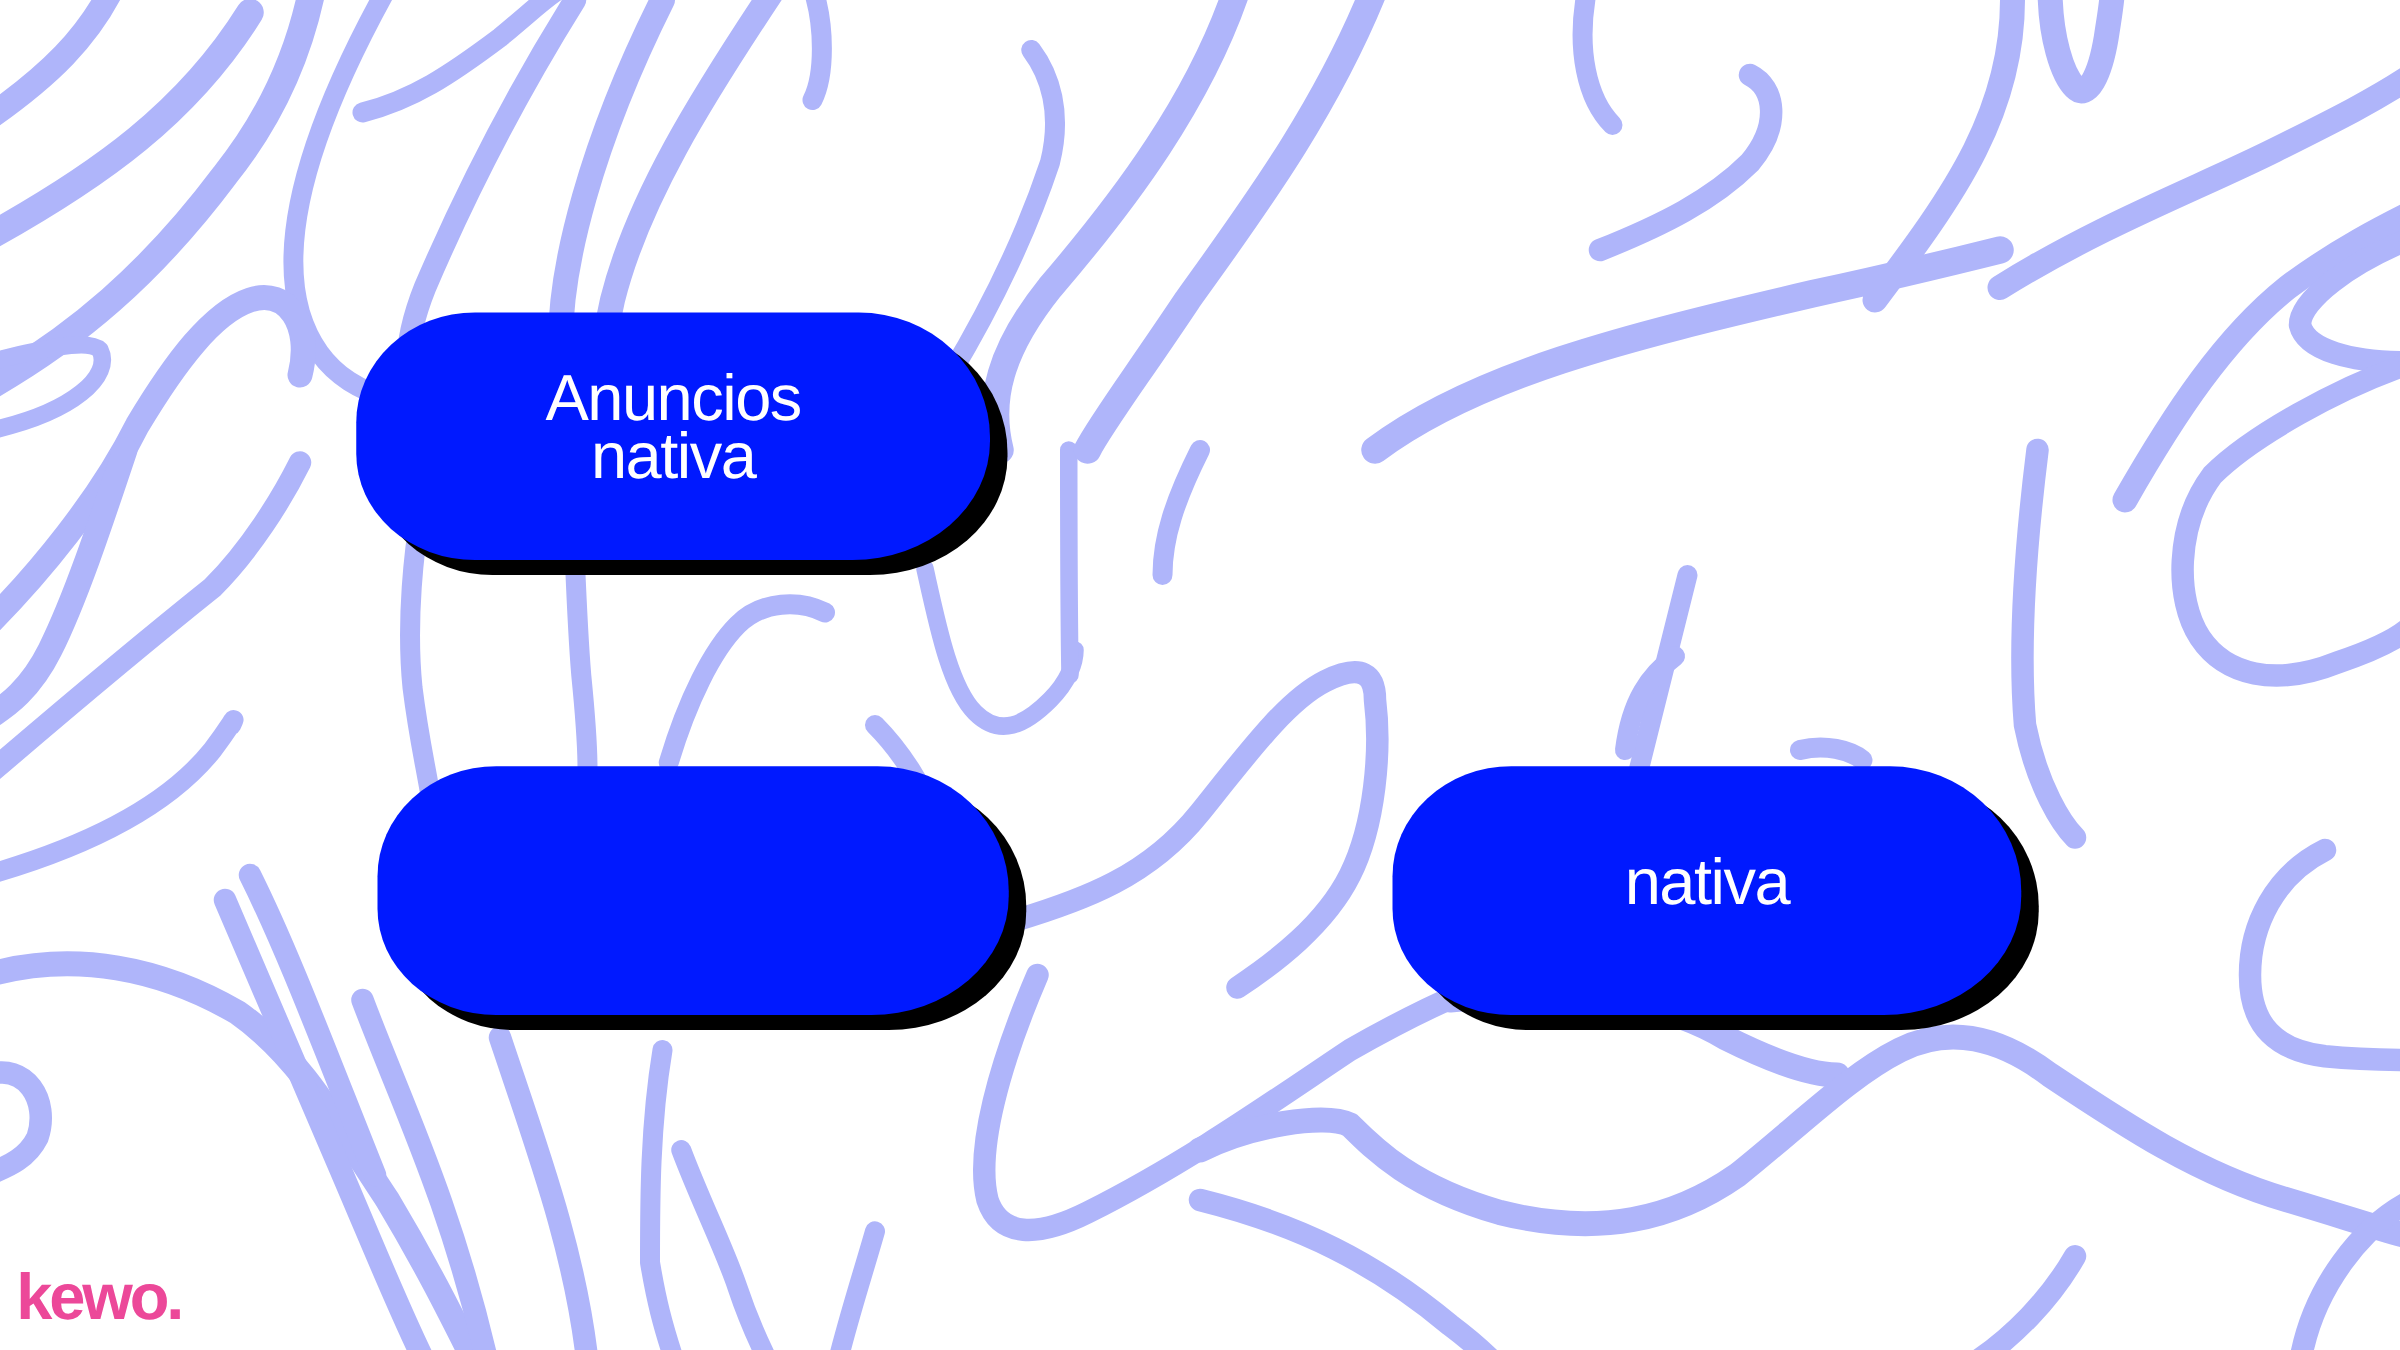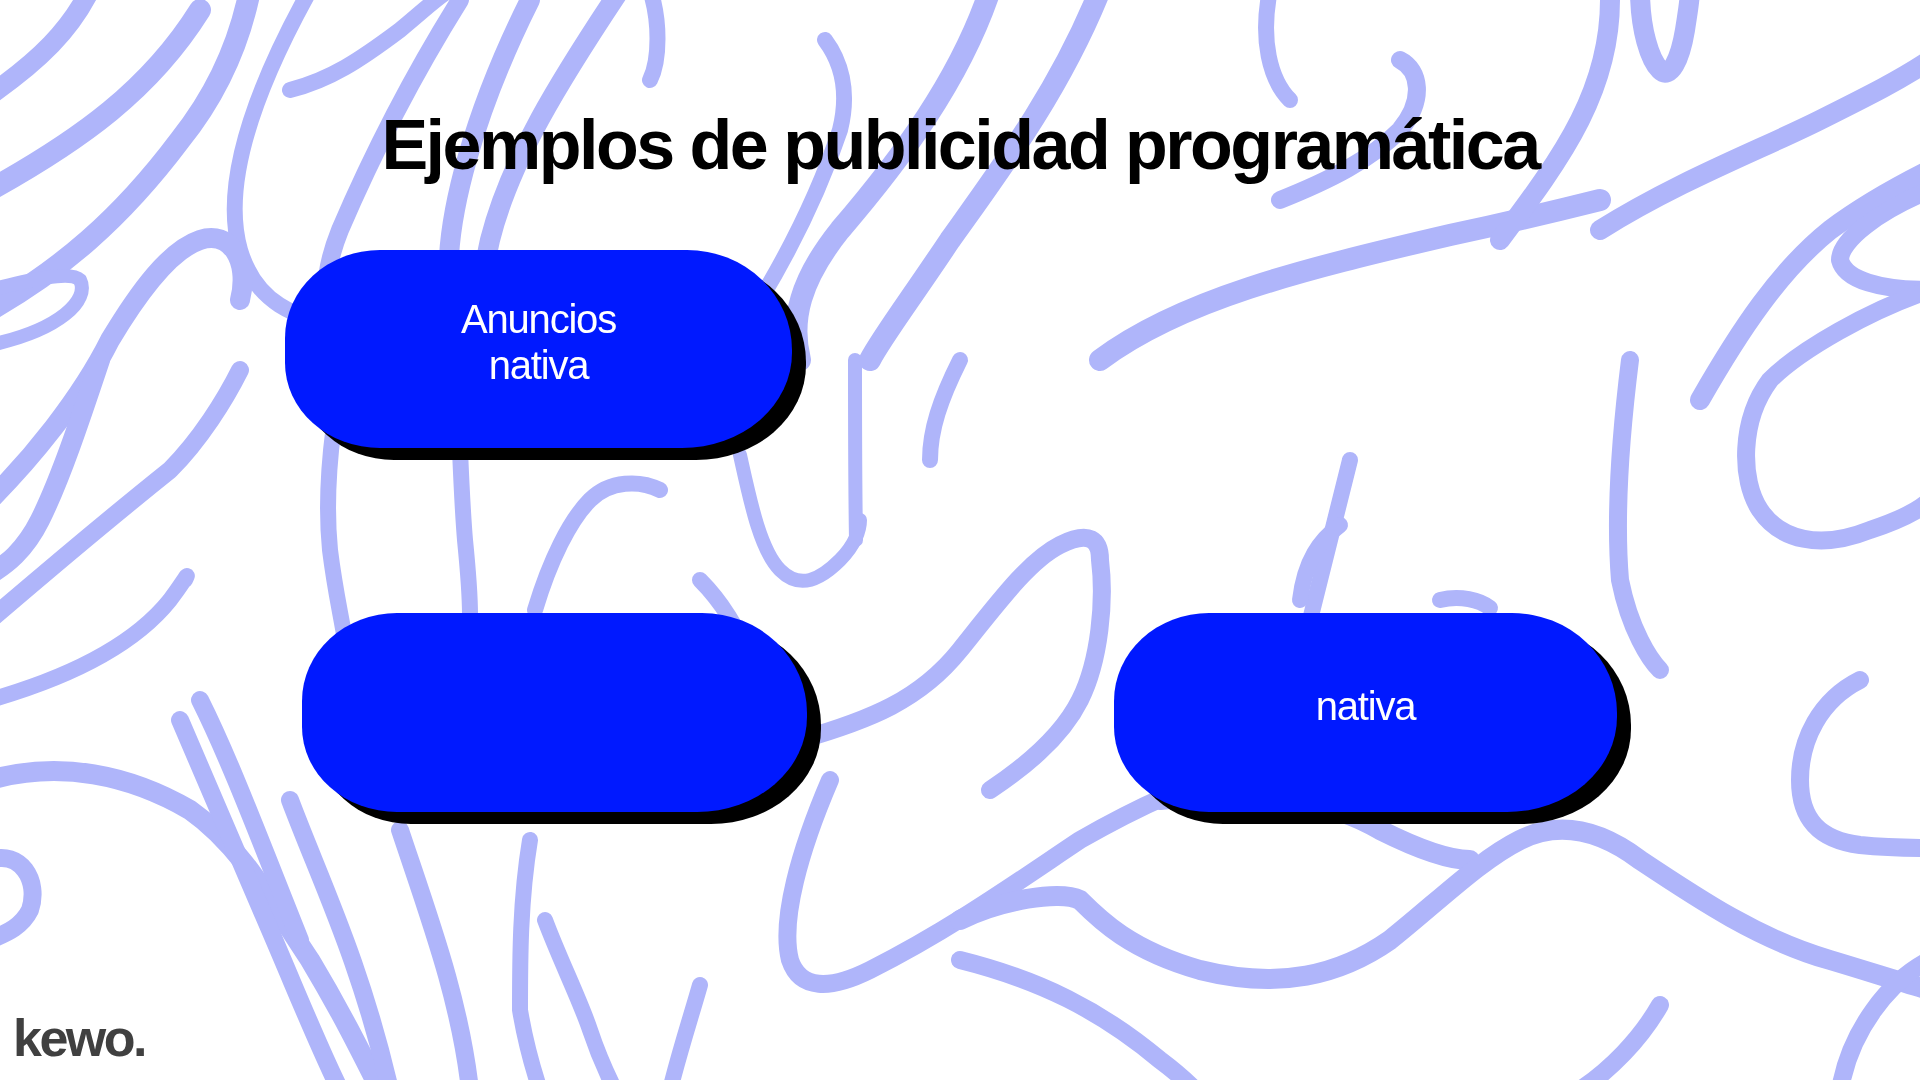--- a/index.html
+++ b/index.html
@@ -63,37 +63,37 @@
       height: 100%;
       background: #0019FF;
       border-radius: 95px 105px 110px 95px / 88px 100px 95px 85px;
       display: flex;
       align-items: center;
       justify-content: center;
       cursor: pointer;
     }
     .pill-label {
       font-family: "Liberation Sans", sans-serif;
-      font-size: 40px;
+      font-size: 52px;
       line-height: 46px;
       letter-spacing: -1.2px;
       color: #ffffff;
       text-align: center;
       margin-top: -14px;
     }
     .pill-label span { display: block; }
     .logo {
       position: absolute;
       left: 13px;
       top: 1010px;
       font-family: "Liberation Sans", sans-serif;
       font-weight: bold;
       font-size: 52px;
       letter-spacing: -2.5px;
-      color: #404040;
+      color: #ec4899;
       z-index: 2;
       line-height: 56px;
     }
   </style>
 </head>
 <body>
 
 <div class="slide">
 
   <svg class="bg-pattern" viewBox="0 0 1920 1080" xmlns="http://www.w3.org/2000/svg">
@@ -155,21 +155,20 @@
     <path stroke-width="18" d="M1860,680 C1820,700 1800,740 1800,780 C1800,820 1820,840 1860,845 C1890,848 1910,848 1930,848"></path>
 
     <path stroke-width="20" d="M1160,800 C1260,790 1330,800 1380,830 C1420,850 1450,860 1470,860"></path>
     <path stroke-width="20" d="M960,920 C1000,900 1060,890 1080,900 C1100,920 1130,950 1200,970 C1280,990 1340,975 1390,940 C1440,900 1480,860 1520,840 C1560,820 1600,830 1640,860 C1700,900 1760,940 1830,960 C1880,975 1910,985 1930,990"></path>
     <path stroke-width="18" d="M960,960 C1040,980 1100,1010 1160,1060 C1180,1075 1190,1085 1195,1090"></path>
     <path stroke-width="18" d="M1660,1005 C1640,1040 1610,1070 1580,1090"></path>
     <path stroke-width="18" d="M1930,960 C1890,980 1850,1030 1840,1090"></path>
     <path stroke-width="16" d="M1300,600 C1305,560 1320,540 1340,525"></path>
   </svg>
 
-  <h1 class="title">Ejemplos de publicidad programática</h1>
 
   <div class="pill-wrap" style="left:285px; top:250px; width:507px; height:198px;">
     <div class="pill-shadow"></div>
     <div class="pill">
       <div class="pill-label">
         <span>Anuncios</span>
         <span>nativa</span>
       </div>
     </div>
   </div>

